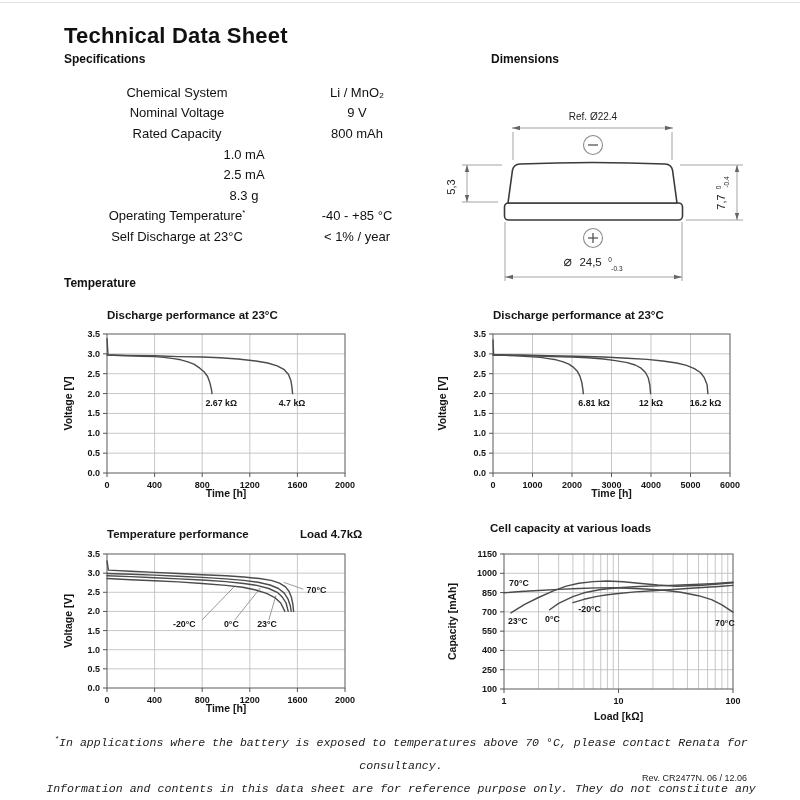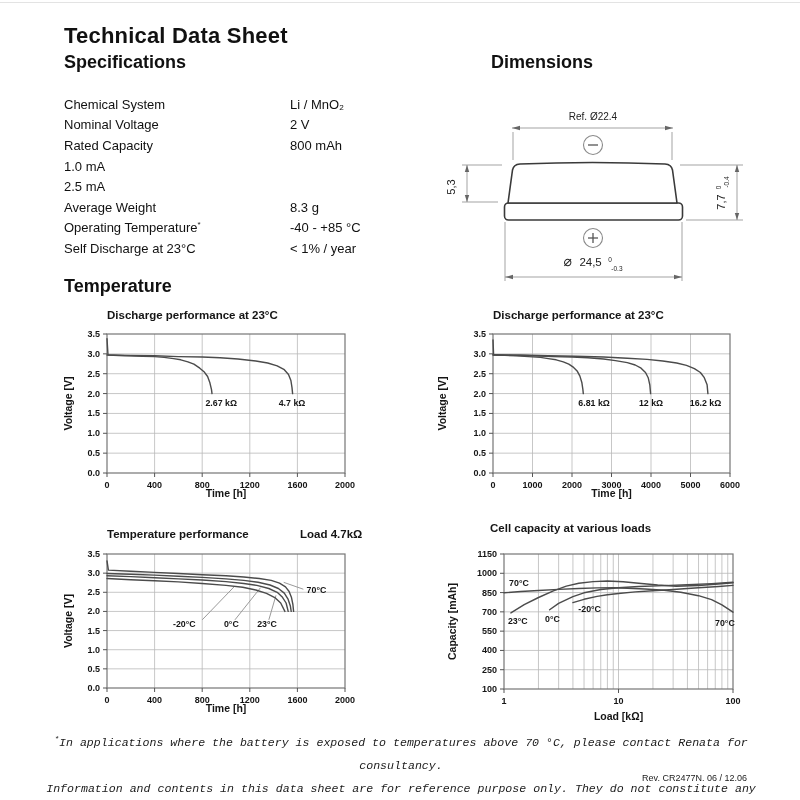--- a/index.html
+++ b/index.html
@@ -2,25 +2,25 @@
 <html><head>
 <meta charset="utf-8">
 <style>
   html,body{margin:0;padding:0;}
   body{
     width:800px;height:800px;position:relative;background:#ffffff;
     font-family:"Liberation Sans",sans-serif;color:#111;overflow:hidden;
   }
   .top-line{position:absolute;left:0;top:2px;width:800px;height:1px;background:#e3e3e3;}
   .doc-title{position:absolute;left:64px;top:8px;font-size:22px;font-weight:bold;letter-spacing:.2px;}
-  .section-heading{position:absolute;font-size:18px;font-weight:bold;}
+  .section-heading{position:absolute;font-size:12px;font-weight:bold;}
   #spec-heading{left:64px;top:52px;}
   #dim-heading{left:491px;top:52px;}
   #perf-heading{left:64px;top:276px;}
-  .spec-table{position:absolute;left:64px;top:94px;width:360px;font-size:13px;}
+  .spec-table{position:absolute;left:64px;top:82px;width:360px;font-size:13px;text-align:center;}
   .spec-row{display:flex;height:20.6px;align-items:center;}
   .spec-label{width:226px;}
   .spec-label sup{font-size:8px;}
   .spec-value{flex:1;}
   .dim-svg{position:absolute;left:440px;top:92px;}
   svg text{font-family:"Liberation Sans",sans-serif;}
   .footnote{
     position:absolute;left:38px;top:727px;width:726px;text-align:center;
     font-family:Liberation Mono, monospace;font-style:italic;font-size:11.6px;line-height:23px;color:#1a1a1a;
   }
@@ -36,34 +36,33 @@
 
 <div class="section-heading" id="spec-heading">Specifications</div>
 
 <div class="spec-table">
   <div class="spec-row">
     <span class="spec-label"><span>Chemical System</span></span>
     <span class="spec-value">Li / MnO₂</span>
   </div>
   <div class="spec-row">
     <span class="spec-label"><span>Nominal Voltage</span></span>
-    <span class="spec-value">2 V</span>
+    <span class="spec-value">9 V</span>
   </div>
   <div class="spec-row">
     <span class="spec-label"><span>Rated Capacity</span></span>
     <span class="spec-value">800 mAh</span>
   </div>
   <div class="spec-row">
     <span class="spec-value">1.0 mA</span>
   </div>
   <div class="spec-row">
     <span class="spec-value">2.5 mA</span>
   </div>
   <div class="spec-row">
-    <span class="spec-label"><span>Average Weight</span></span>
     <span class="spec-value">8.3 g</span>
   </div>
   <div class="spec-row">
     <span class="spec-label"><span>Operating Temperature</span><sup>*</sup></span>
     <span class="spec-value">-40 - +85 °C</span>
   </div>
   <div class="spec-row">
     <span class="spec-label"><span>Self Discharge at 23°C</span></span>
     <span class="spec-value">&lt; 1% / year</span>
   </div>

